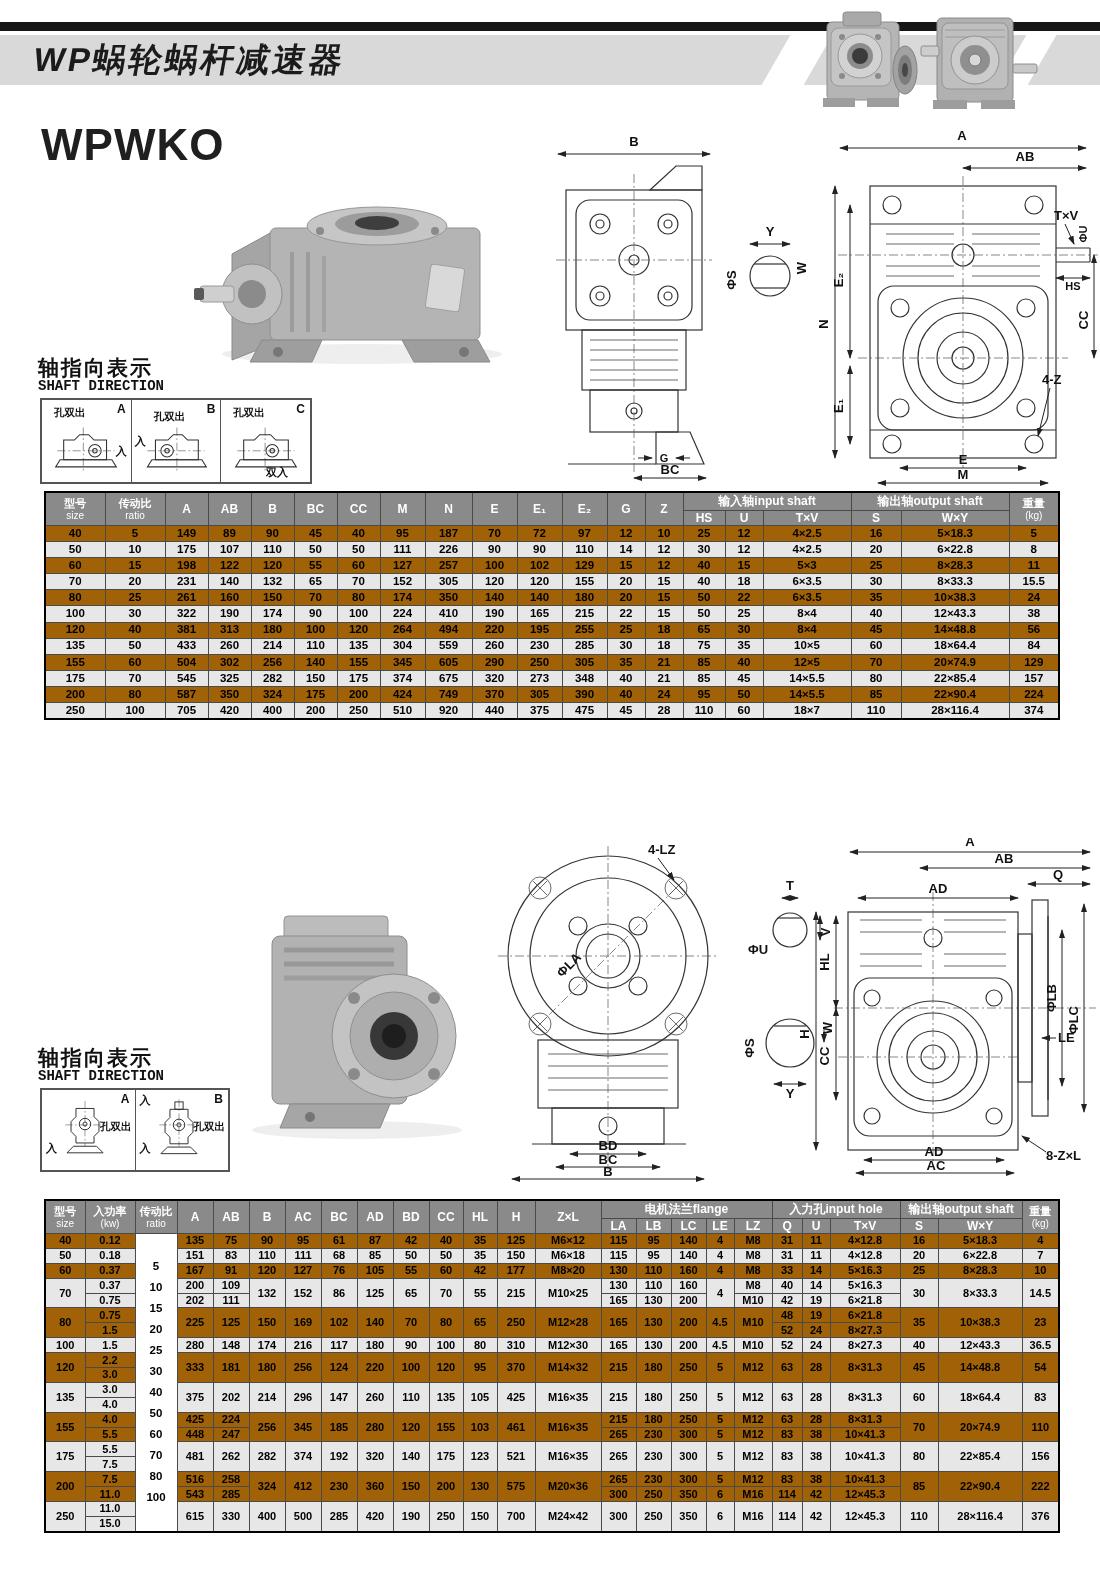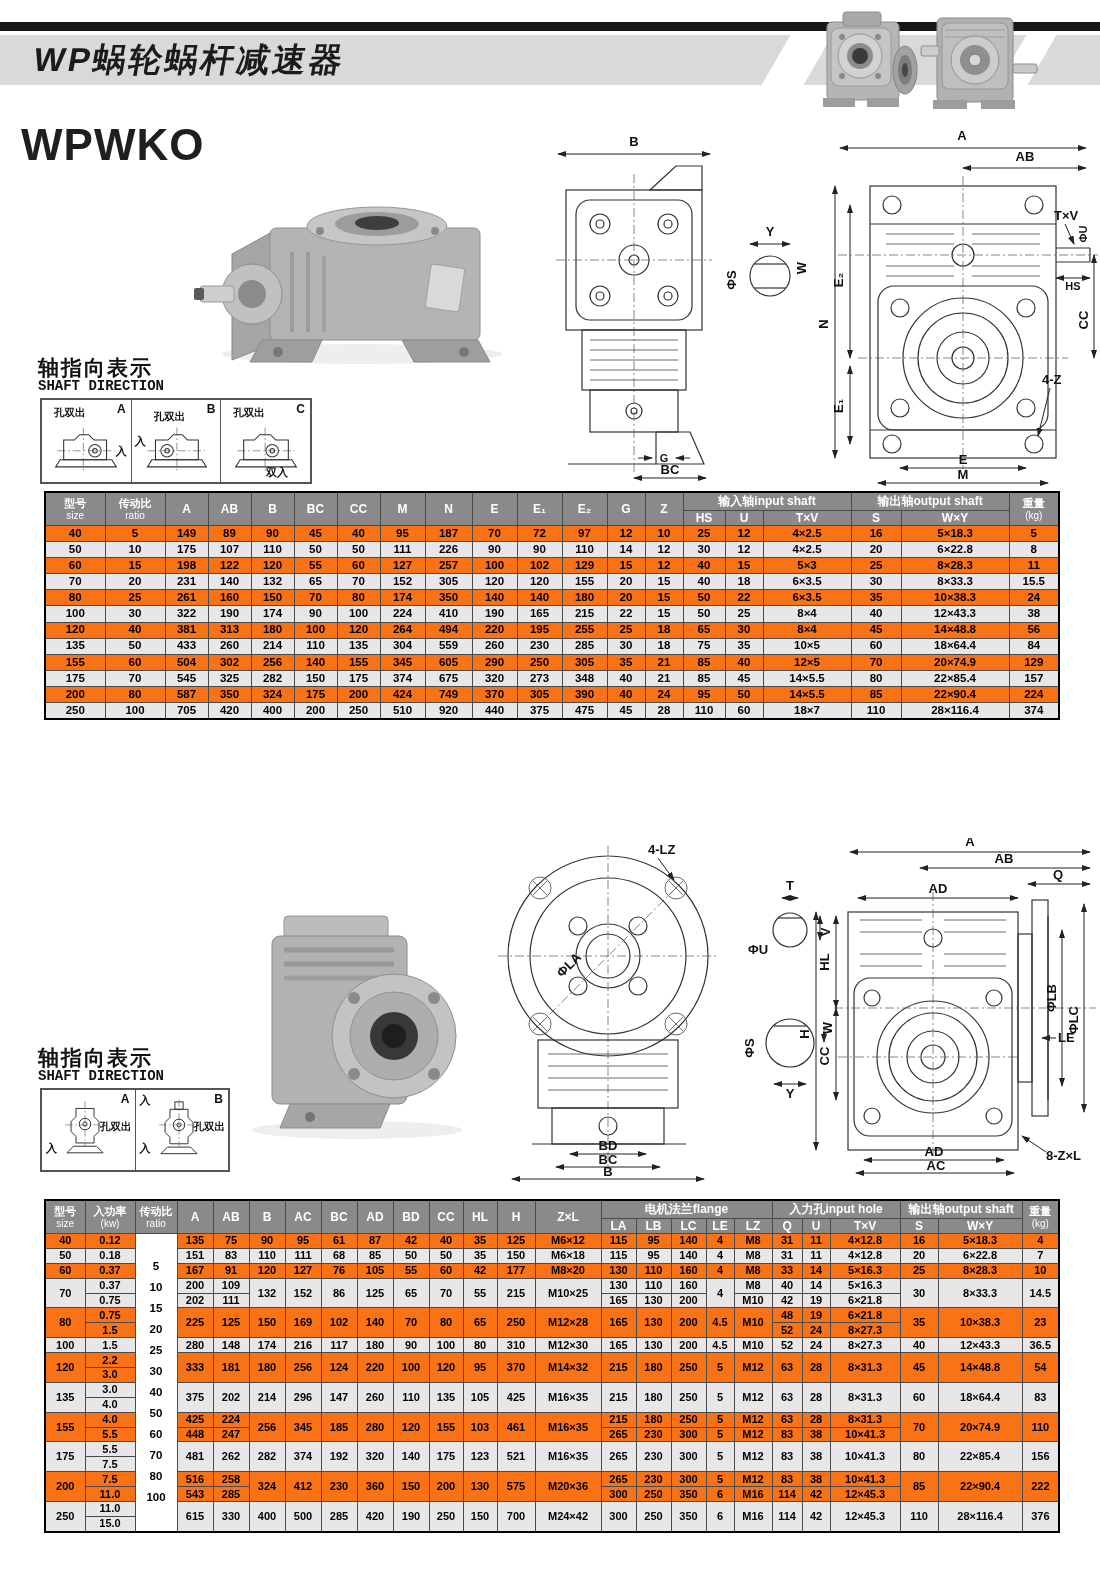--- a/index.html
+++ b/index.html
@@ -16,21 +16,21 @@
   .sd-cn{font-size:21px;font-weight:bold;color:#111;letter-spacing:2px;}
   .sd-en{font-size:14px;font-weight:bold;color:#111;font-family:Liberation Mono, monospace;}
   
   .sd-row{display:flex;border:2px solid #555;background:#fff;}
   .sd-box{position:relative;flex:1;border-right:1.5px solid #555;}
   .sd-box:last-child{border-right:none;}
   .sd-letter{position:absolute;top:2px;right:5px;font-size:12px;font-weight:bold;color:#111;}
   .sd-hole{position:absolute;font-size:10.5px;font-weight:bold;color:#111;white-space:nowrap;}
   .sd-in{position:absolute;font-size:11px;font-weight:bold;color:#111;}
   
-  table.dim{border-collapse:collapse;table-layout:fixed;border:2px solid #000;background:#f97316;}
+  table.dim{border-collapse:collapse;table-layout:fixed;border:2px solid #000;background:#a16207;}
   table.dim th,table.dim td{border:1px solid #4a4a4a;text-align:center;vertical-align:middle;
     padding:0;overflow:hidden;white-space:nowrap;}
   table.dim thead th{background:#8a8a8a;color:#fff;font-weight:bold;font-size:12px;}
   .h-cn{font-size:11px;line-height:1.1;} .h-en{font-size:10px;line-height:1.1;font-weight:normal;}
   #t1 td{height:15.1px;font-size:11.5px;font-weight:bold;color:#000;line-height:1;}
   #t2 td{height:13.9px;font-size:11px;font-weight:bold;color:#000;line-height:1;}
   tr.alt td{background:#e7e7e7;}
   td.ratiocell{background:#fff !important;}
   td.ratiocell div{height:21px;line-height:21px;font-size:11.5px;font-weight:bold;}
   
@@ -79,21 +79,21 @@
       <circle cx="160" cy="56" r="24" fill="#cccccc" stroke="#929292"></circle>
       <circle cx="160" cy="56" r="15" fill="#8f8f8f"></circle>
       <circle cx="160" cy="56" r="6" fill="#d8d8d8" stroke="#777"></circle>
       <rect x="198" y="60" width="24" height="9" rx="2" fill="#c9c9c9" stroke="#8e8e8e"></rect>
       <rect x="106" y="42" width="18" height="10" rx="2" fill="#cdcdcd" stroke="#8e8e8e"></rect>
       <rect x="118" y="96" width="34" height="9" fill="#9d9d9d"></rect>
         <rect x="166" y="96" width="34" height="9" fill="#9d9d9d"></rect>
     </g>
   </svg>
 
-  <div class="abs sec-title" style="left:21px;top:120px;">WPWKO</div>
+  <div class="abs sec-title" style="left:41px;top:120px;">WPWKO</div>
 
   <svg class="abs" style="left:192px;top:182px;" width="330" height="188" viewBox="0 0 330 188">
     <ellipse cx="170" cy="172" rx="140" ry="10" fill="#eeeeee"></ellipse>
     <polygon points="40,72 80,50 80,162 40,178" fill="#a5a5a5" stroke="#8a8a8a"></polygon>
     <rect x="78" y="46" width="210" height="112" rx="6" fill="#b4b4b4" stroke="#8e8e8e"></rect>
     <ellipse cx="185" cy="44" rx="70" ry="19" fill="#c6c6c6" stroke="#979797"></ellipse>
     <ellipse cx="185" cy="42" rx="42" ry="12" fill="#9c9c9c"></ellipse>
     <ellipse cx="185" cy="41" rx="22" ry="7" fill="#3e3e3e"></ellipse>
     <circle cx="128" cy="49" r="4" fill="#8a8a8a"></circle>
       <circle cx="243" cy="49" r="4" fill="#8a8a8a"></circle>

